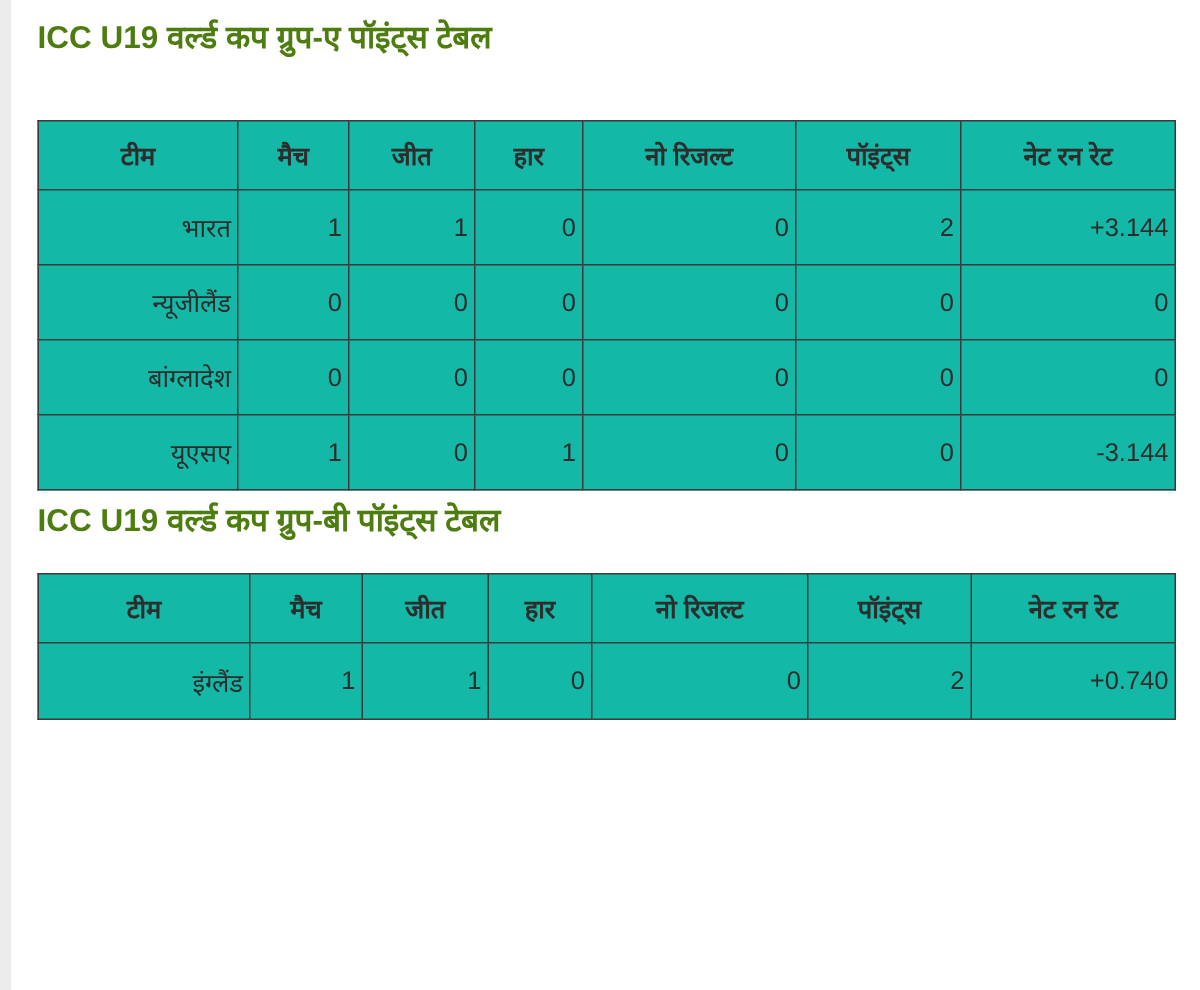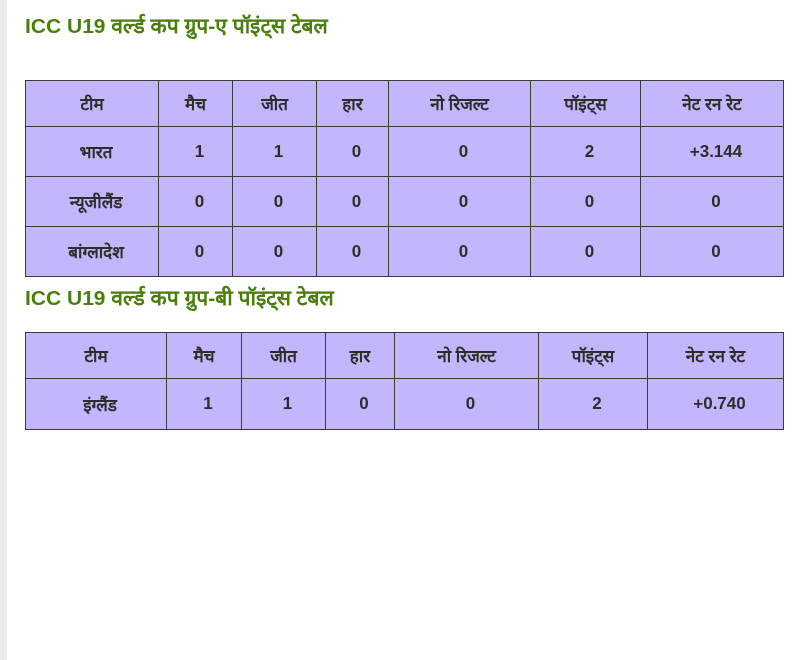--- a/index.html
+++ b/index.html
@@ -29,42 +29,42 @@
     font-weight: bold;
     color: #4d7c0f;
     line-height: 1.2;
   }
   .title-a { padding-top: 13px; }
   .title-b { margin-top: 8px; }
   table.points-table {
     border-collapse: collapse;
     table-layout: fixed;
     width: 758px;
-    background: #c4b5fd;
+    background: #14b8a6;
   }
   .table-a { margin-top: 42px; }
   .table-b { margin-top: 22px; }
   .points-table th,
   .points-table td {
     border: 1.6px solid #3b3b3b;
     font-size: 17px;
     color: #2d2d2d;
     overflow: hidden;
     white-space: nowrap;
   }
   .points-table th {
     font-weight: bold;
     text-align: center;
     height: 46px;
     padding: 0 4px;
   }
   .points-table td {
-    text-align: center;
+    text-align: right;
     padding: 0 4px 0 12px;
-    font-weight: bold;
+    font-weight: normal;
   }
   .table-a td { height: 50px; }
   .table-b td { height: 51px; }
 </style>
 </head>
 <body>
 
 <div class="edge-strip"></div>
 
 <div class="content">
@@ -113,20 +113,29 @@
       </tr>
       <tr>
         <td>बांग्लादेश</td>
         <td>0</td>
         <td>0</td>
         <td>0</td>
         <td>0</td>
         <td>0</td>
         <td>0</td>
       </tr>
+      <tr>
+        <td>यूएसए</td>
+        <td>1</td>
+        <td>0</td>
+        <td>1</td>
+        <td>0</td>
+        <td>0</td>
+        <td>-3.144</td>
+      </tr>
     </tbody>
   </table>
 
   <h2 class="title title-b">ICC U19 वर्ल्ड कप ग्रुप-बी पॉइंट्स टेबल</h2>
 
   <table class="points-table table-b">
     <colgroup>
       <col style="width:141px">
         <col style="width:75px">
         <col style="width:84px">

